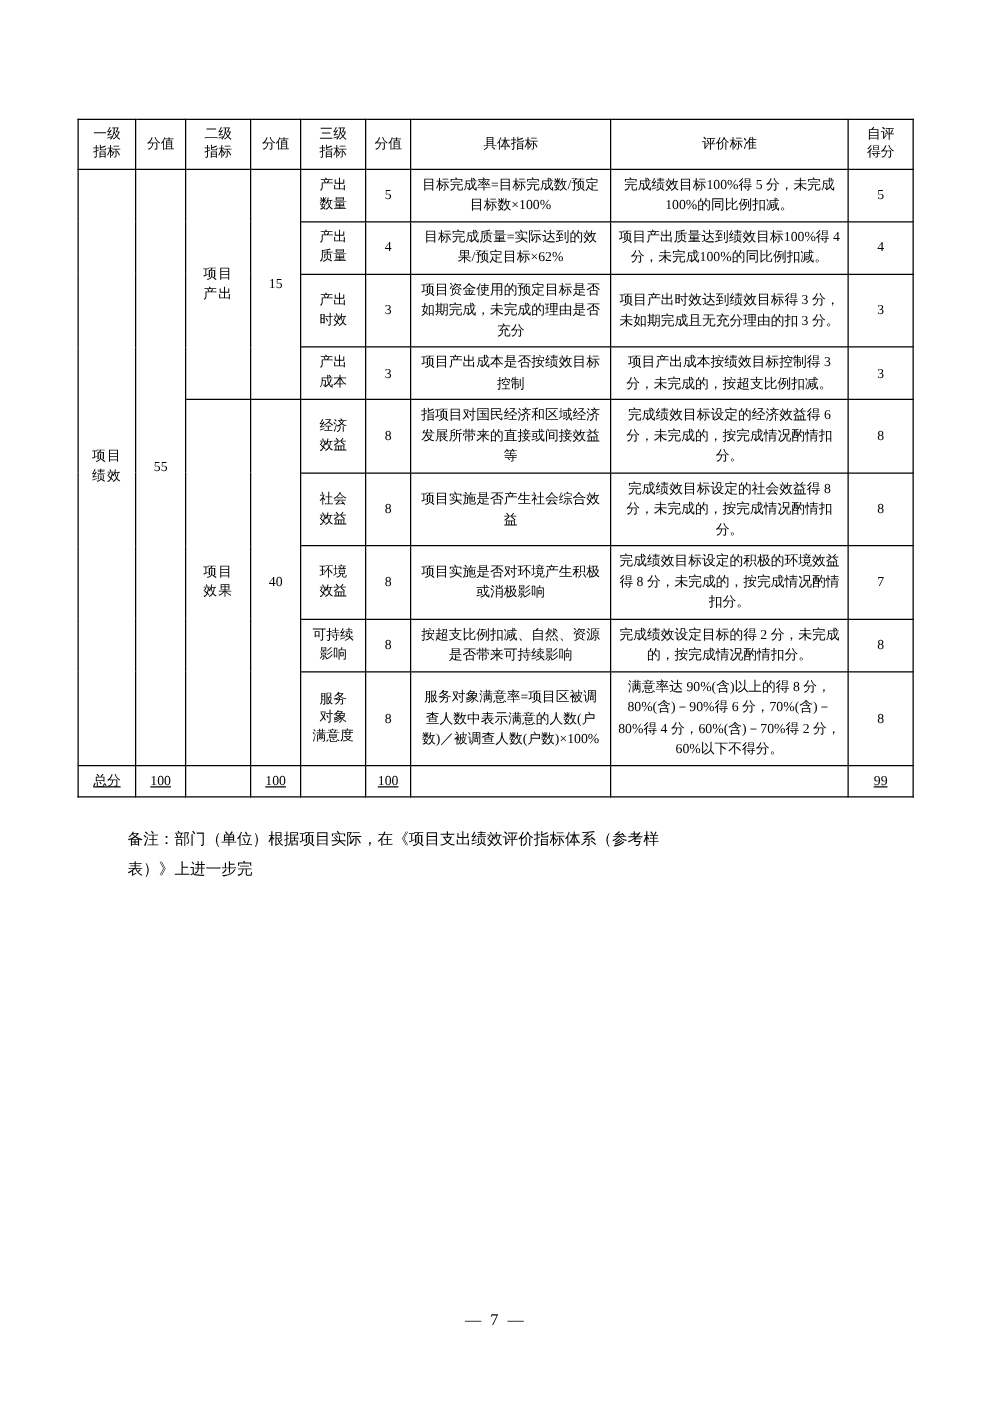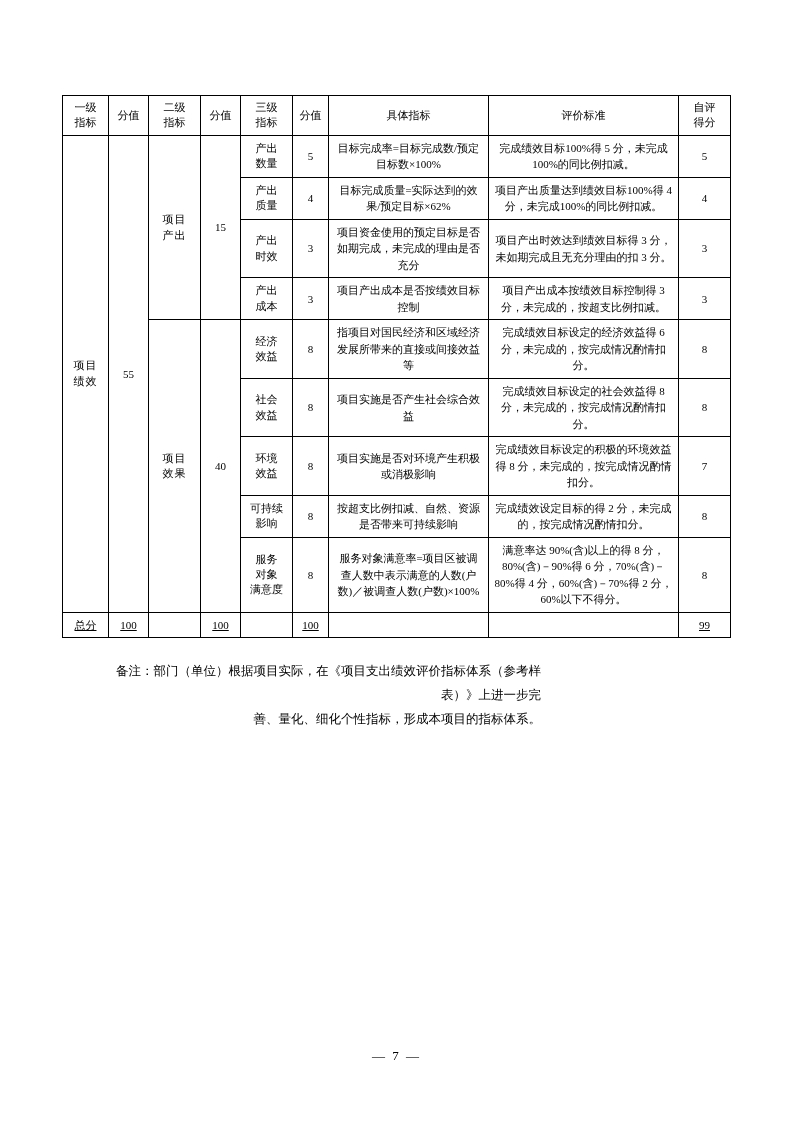--- a/index.html
+++ b/index.html
@@ -66,21 +66,20 @@
   .selfscore {
     font-size: 12.5px;
   }
   .note {
     margin: 22px 0 0 0;
     padding-left: 40px;
     padding-right: 26px;
     font-size: 12.5px;
     line-height: 1.9;
     text-indent: 0;
-    text-align: right;
   }
   .note .note-body {
     display: block;
     text-indent: 0;
   }
   .note-line2 {
     padding-left: 44px;
     display: block;
   }
   .footer {
@@ -258,18 +257,17 @@
         <td></td>
         <td>99</td>
       </tr>
     </tbody>
   </table>
 
   <div class="note">
     <span class="note-body">
       <span>备注：</span><span>部门（单位）根据项目实际，在《项目支出绩效评价指标体系（参考样表）》上进一步完</span>
     </span>
-    <span class="note-line2">善、量化、细化个性指标，形成本项目的指标体系。</span>
   </div>
 
   <div class="footer">— 7 —</div>
 
 </div>
 
 </body></html>

